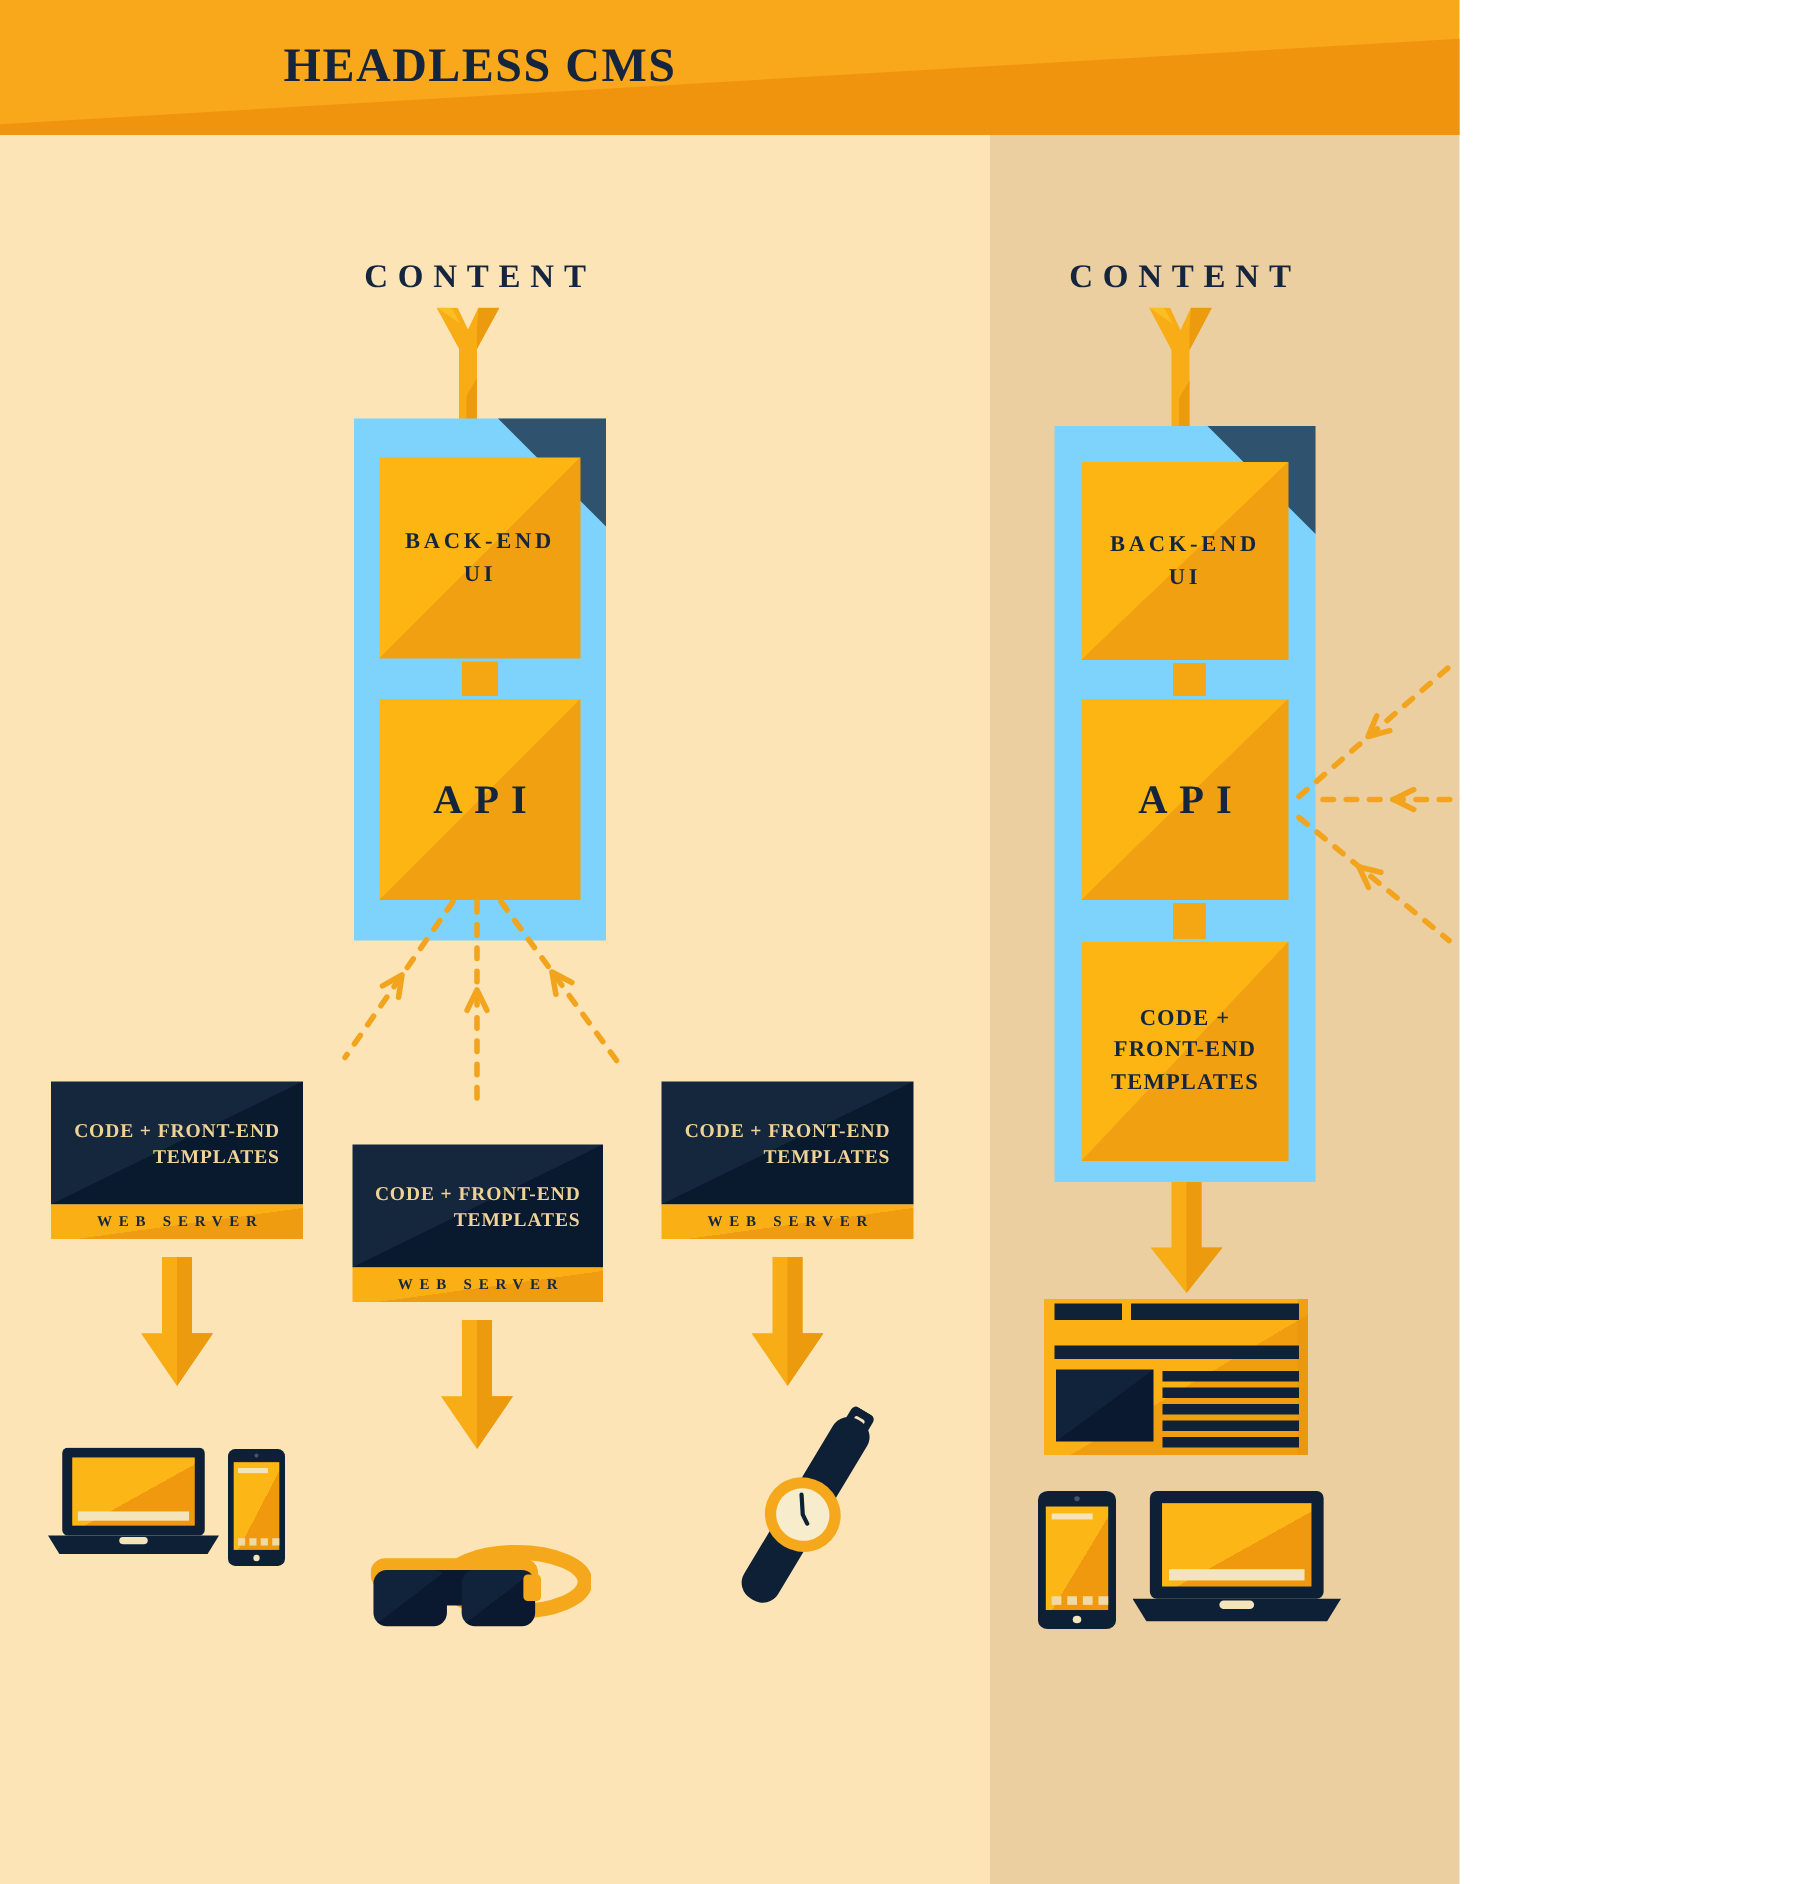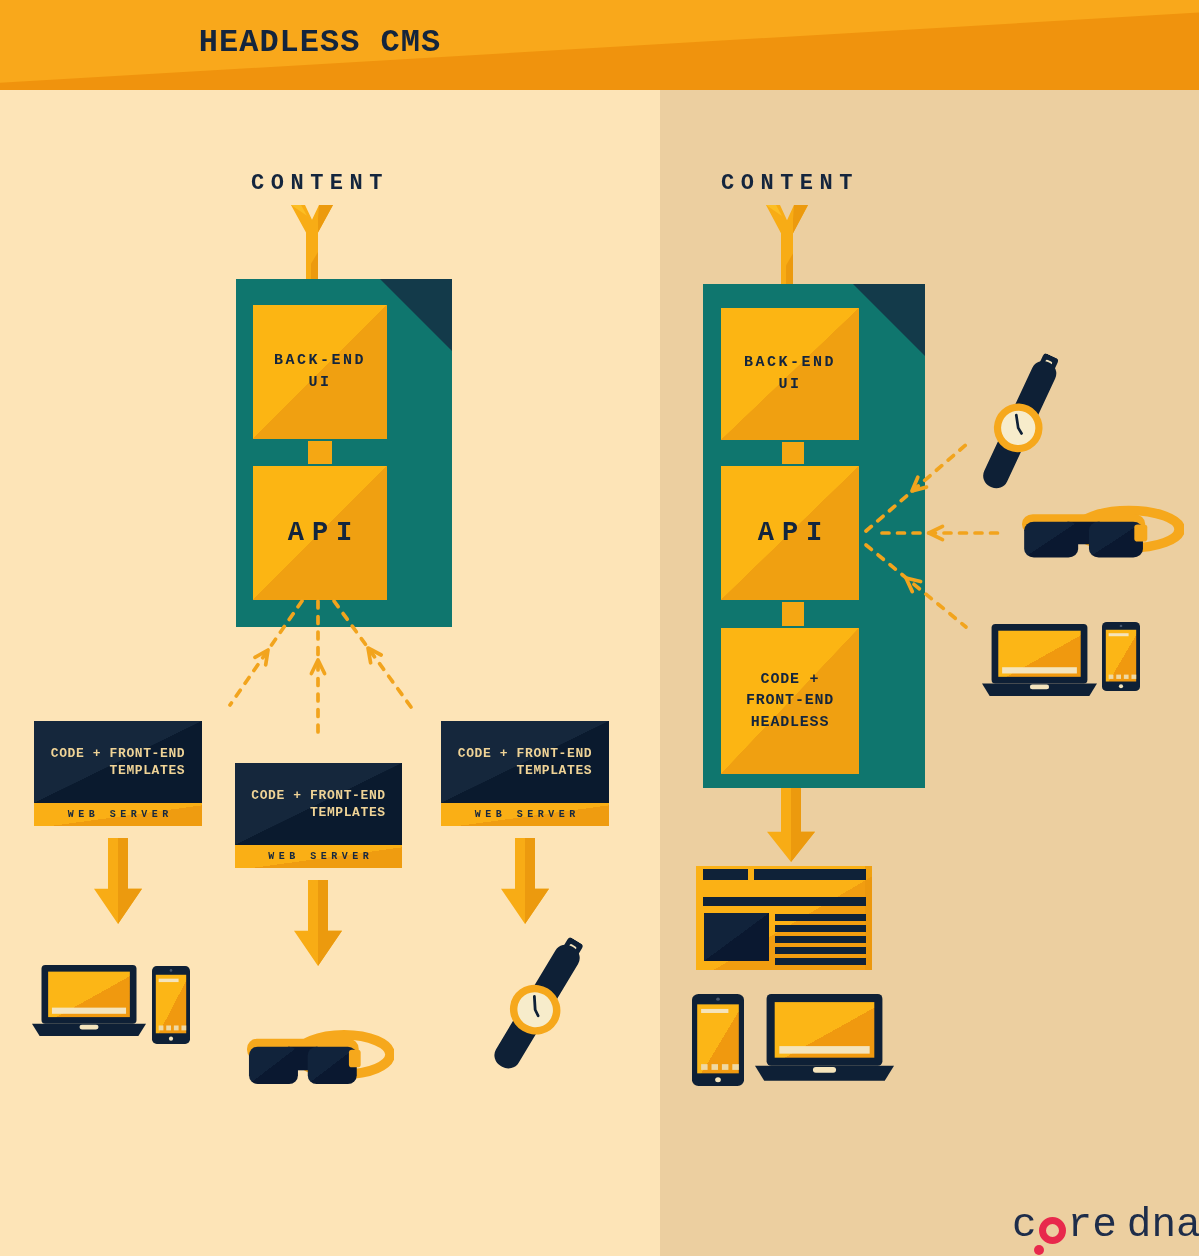--- a/index.html
+++ b/index.html
@@ -1,37 +1,37 @@
 <!DOCTYPE html>
 <html><head>
 <meta charset="utf-8">
 <style>
   html,body{margin:0;padding:0;background:#ffffff;}
-  .stage{position:relative;width:1199px;height:1256px;overflow:hidden;
-         font-family:Liberation Mono, monospace;}
+  .stage{position:relative;width:973px;height:1256px;overflow:hidden;
+         font-family:Liberation Serif, serif;}
   .abs{position:absolute;}
 
   
   .banner{position:absolute;left:0;top:0;width:1199px;height:90px;background:#F9A81B;}
   .banner-dark{position:absolute;left:0;top:0;width:100%;height:100%;background:#F0930D;
                clip-path:polygon(0 92%,100% 14%,100% 100%,0 100%);}
   .title{position:absolute;top:27px;font-size:32px;font-weight:800;letter-spacing:1px;
          color:#14253D;text-align:center;line-height:1;}
   .title-left{left:60px;width:520px;}
   .title-right{left:680px;width:519px;}
 
   
   .panel{position:absolute;top:90px;bottom:0;}
   .panel-left{left:0;width:660px;background:#FDE4B7;}
   .panel-right{left:660px;width:539px;background:#ECCFA0;}
 
   .content-label{position:absolute;text-align:center;font-weight:800;font-size:22px;
                  letter-spacing:6.5px;color:#14253D;line-height:1;}
 
-  .container{position:absolute;background:#0f766e;padding-left:48px;}
+  .container{position:absolute;background:#7dd3fc;}
   .corner{position:absolute;top:0;right:0;width:0;height:0;
           border-top:72px solid #15273F;border-left:72px solid transparent;opacity:.75;}
   .ybox{position:absolute;background:linear-gradient(to bottom right,#FCB513 49.8%,#F0A011 50%);
         display:flex;align-items:center;justify-content:center;text-align:center;}
   .conn{position:absolute;background:#F5A713;}
   .box-label{font-weight:800;font-size:15px;letter-spacing:2.5px;line-height:22px;color:#14253D;}
   .api-label{font-weight:800;font-size:27px;letter-spacing:8px;text-indent:8px;color:#14253D;}
   .tpl-label{font-weight:800;font-size:15px;letter-spacing:.8px;line-height:21.5px;color:#14253D;}
   .ml{white-space:pre-line;}
 
@@ -179,21 +179,21 @@
 UI</span>
     </div>
     <div class="conn" style="left:79px;top:158px;width:22px;height:22px;"></div>
     <div class="ybox" style="left:18px;top:182px;width:138px;height:134px;">
       <span class="api-label">API</span>
     </div>
     <div class="conn" style="left:79px;top:318px;width:22px;height:24px;"></div>
     <div class="ybox" style="left:18px;top:344px;width:138px;height:146px;">
       <span class="tpl-label ml">CODE +
 FRONT-END
-HEADLESS</span>
+TEMPLATES</span>
     </div>
   </div>
 
   <svg class="rays" width="1199" height="1256" viewBox="0 0 1199 1256">
     <g stroke="#F2A41D" stroke-width="3.7" fill="none" stroke-linecap="round" stroke-linejoin="round">
       <g stroke-dasharray="7 8.5">
         <path d="M302,601 L230,705"></path>
         <path d="M318,601 L318,737"></path>
         <path d="M334,601 L411,707"></path>
         <path d="M866,531 L968,443"></path>

